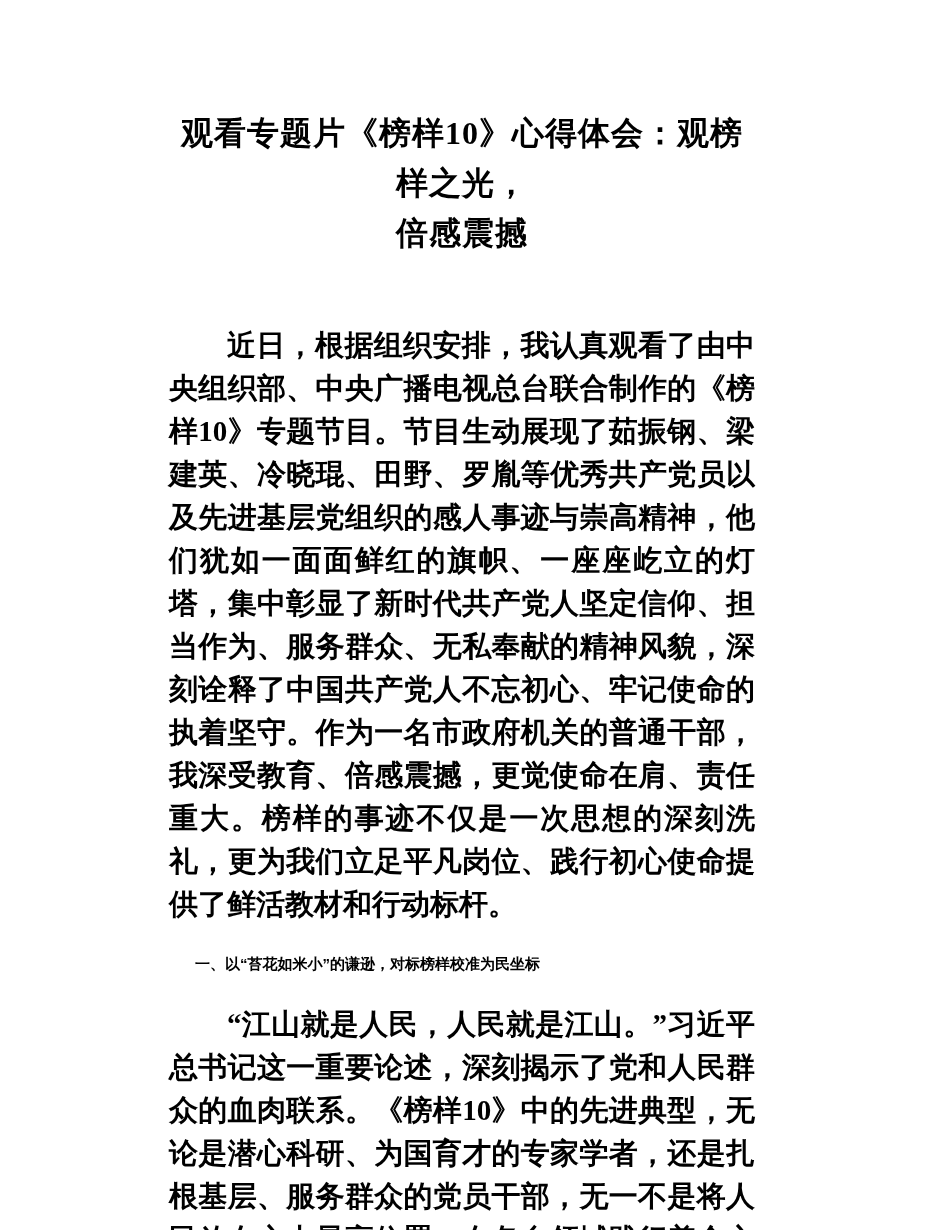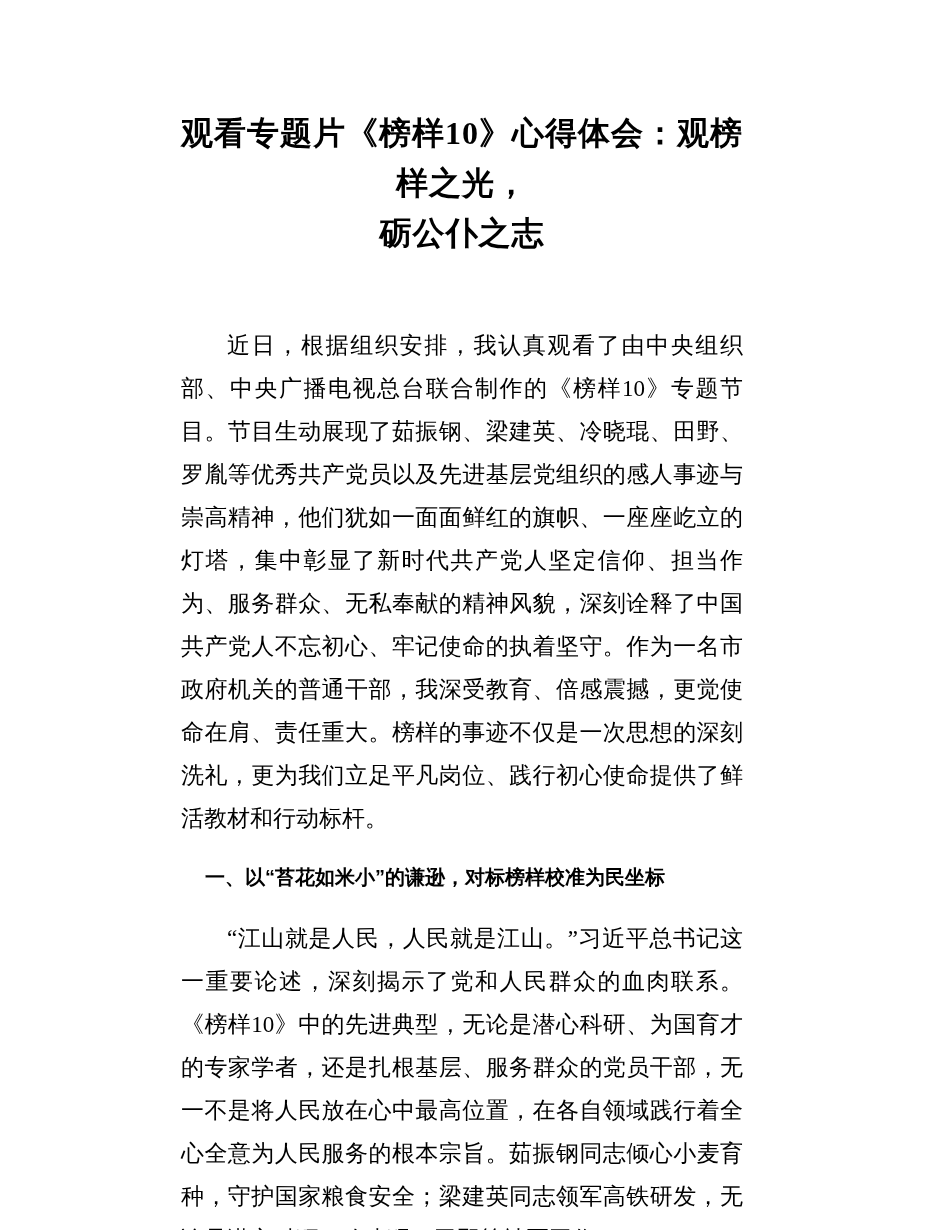--- a/index.html
+++ b/index.html
@@ -26,46 +26,47 @@
     line-height: 50px;
     text-align: center;
     letter-spacing: 1px;
     margin: 0 0 66px 0;
   }
   .doc-title .title-line {
     display: block;
   }
   .body-paragraph {
     font-family: "Liberation Serif", "DejaVu Serif", serif;
-    font-size: 23px;
+    font-size: 29px;
     line-height: 43px;
     text-indent: 2em;
     text-align: justify;
-    margin: 16px;
+    margin: 4px;
     word-break: break-all;
+    font-weight: bold;
   }
   .section-heading {
     font-family: "Liberation Sans", "DejaVu Sans", sans-serif;
     font-weight: bold;
-    font-size: 20px;
+    font-size: 15px;
     line-height: 43px;
     text-indent: 2em;
     text-align: justify;
     margin: 16px 0 18px 0;
     word-break: break-all;
   }
 </style>
 </head>
 <body>
 
 <div class="page">
 
   <h1 class="doc-title">
     <span class="title-line">观看专题片《榜样10》心得体会：观榜样之光，</span>
-    <span class="title-line">砺公仆之志</span>
+    <span class="title-line">倍感震撼</span>
   </h1>
 
   <p class="body-paragraph">近日，根据组织安排，我认真观看了由中央组织部、中央广播电视总台联合制作的《榜样10》专题节目。节目生动展现了茹振钢、梁建英、冷晓琨、田野、罗胤等优秀共产党员以及先进基层党组织的感人事迹与崇高精神，他们犹如一面面鲜红的旗帜、一座座屹立的灯塔，集中彰显了新时代共产党人坚定信仰、担当作为、服务群众、无私奉献的精神风貌，深刻诠释了中国共产党人不忘初心、牢记使命的执着坚守。作为一名市政府机关的普通干部，我深受教育、倍感震撼，更觉使命在肩、责任重大。榜样的事迹不仅是一次思想的深刻洗礼，更为我们立足平凡岗位、践行初心使命提供了鲜活教材和行动标杆。</p>
 
   <h2 class="section-heading">一、以“苔花如米小”的谦逊，对标榜样校准为民坐标</h2>
 
   <p class="body-paragraph">“江山就是人民，人民就是江山。”习近平总书记这一重要论述，深刻揭示了党和人民群众的血肉联系。《榜样10》中的先进典型，无论是潜心科研、为国育才的专家学者，还是扎根基层、服务群众的党员干部，无一不是将人民放在心中最高位置，在各自领域践行着全心全意为人民服务的根本宗旨。茹振钢同志倾心小麦育种，守护国家粮食安全；梁建英同志领军高铁研发，无论是潜心科研；冷晓琨、田野等社区工作</p>
 
 </div>
 

